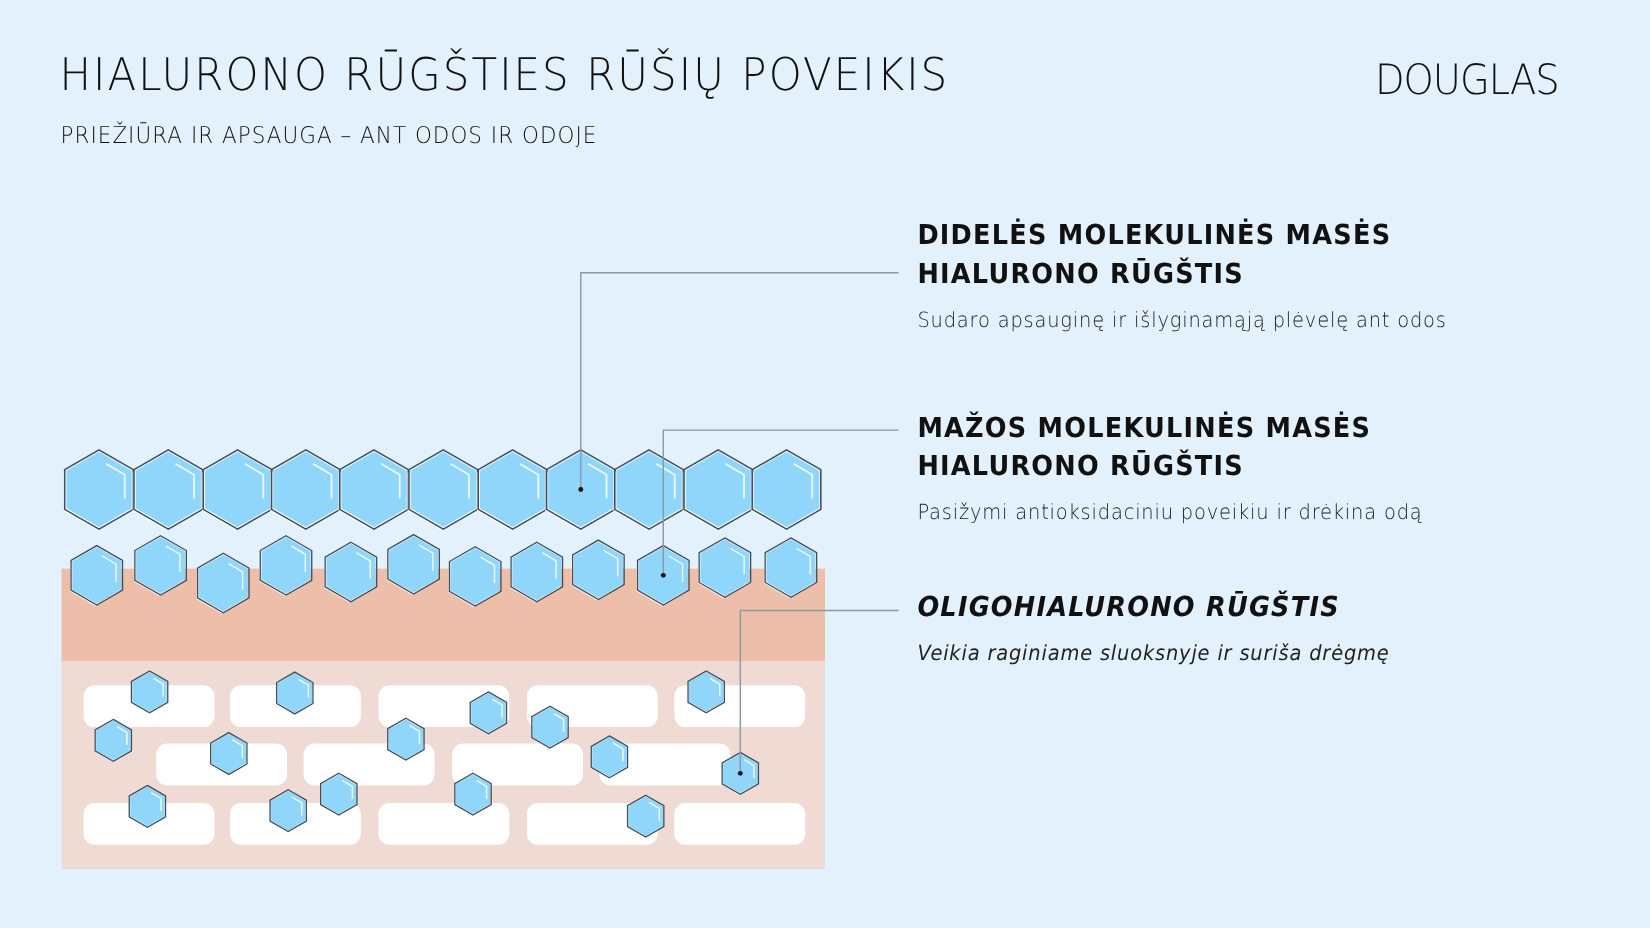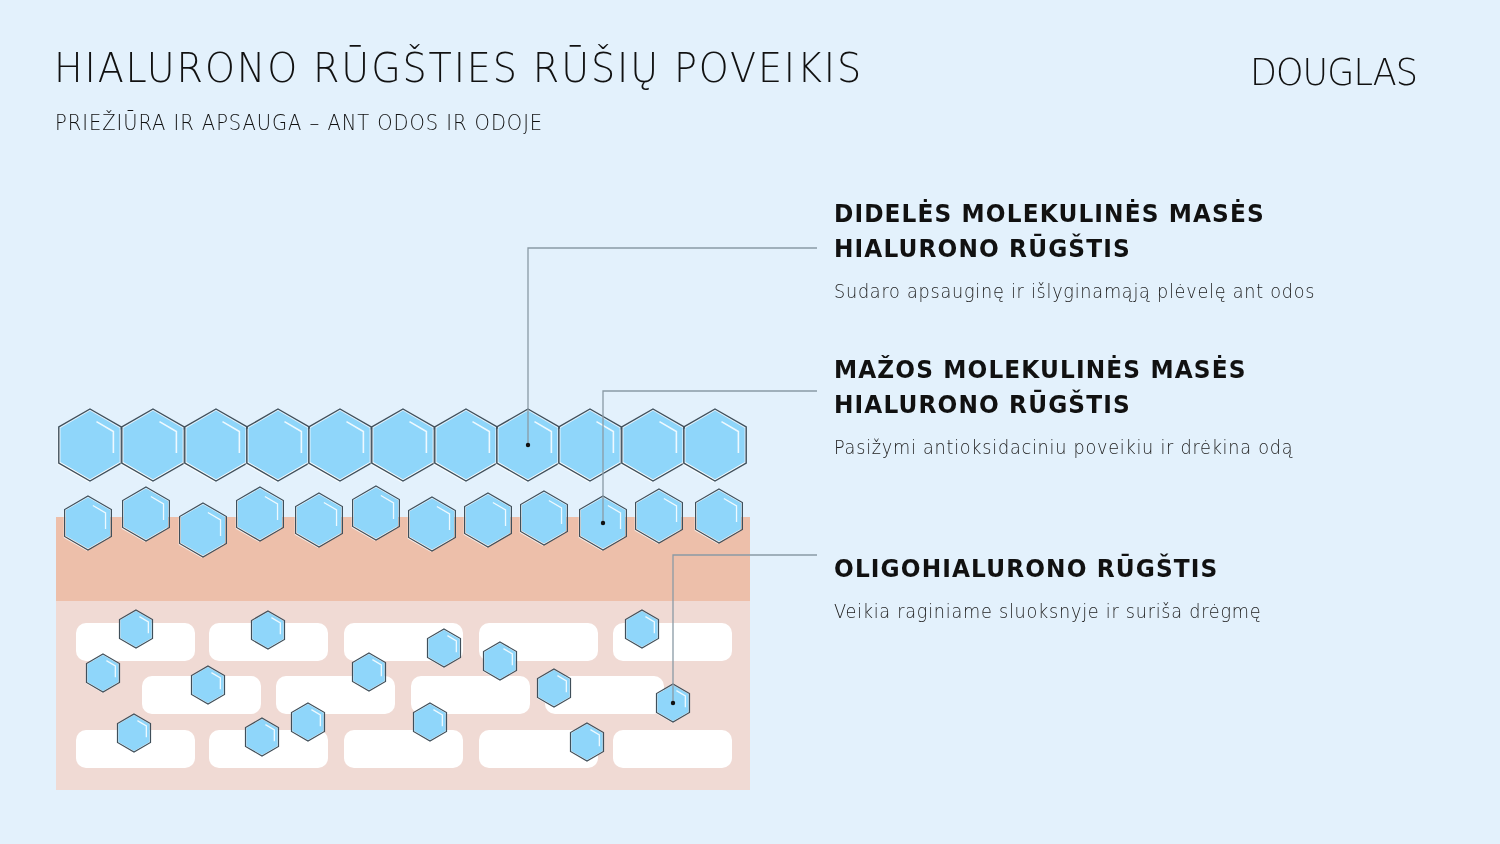--- a/index.html
+++ b/index.html
@@ -317,22 +317,22 @@
     <circle cx="673" cy="703" r="2.2"></circle>
   </g>
 </svg>
 
 <div class="callout" style="top:196px;">
   <div class="callout-title">DIDELĖS MOLEKULINĖS MASĖS</div>
   <div class="callout-title">HIALURONO RŪGŠTIS</div>
   <div class="callout-desc">Sudaro apsauginę ir išlyginamąją plėvelę ant odos</div>
 </div>
 
-<div class="callout" style="top:352px;">
+<div class="callout" style="top:371px;">
   <div class="callout-title">MAŽOS MOLEKULINĖS MASĖS</div>
   <div class="callout-title">HIALURONO RŪGŠTIS</div>
   <div class="callout-desc">Pasižymi antioksidaciniu poveikiu ir drėkina odą</div>
 </div>
 
-<div class="callout" style="top:551px;">
+<div class="callout" style="top:534px;font-style:italic;">
   <div class="callout-title">OLIGOHIALURONO RŪGŠTIS</div>
   <div class="callout-desc">Veikia raginiame sluoksnyje ir suriša drėgmę</div>
 </div>
 
 </body></html>

